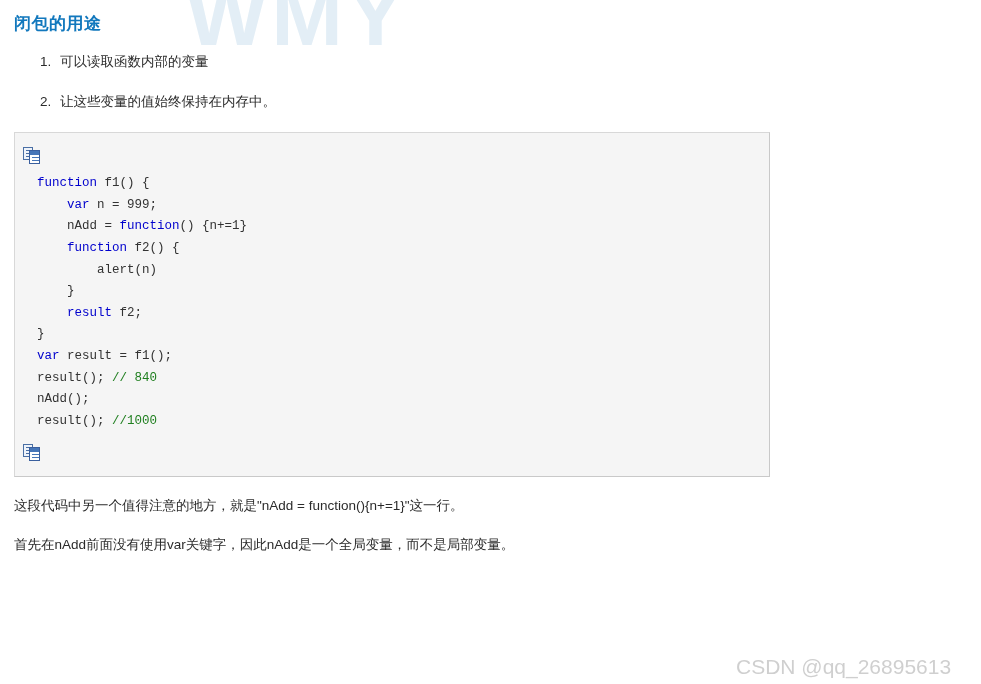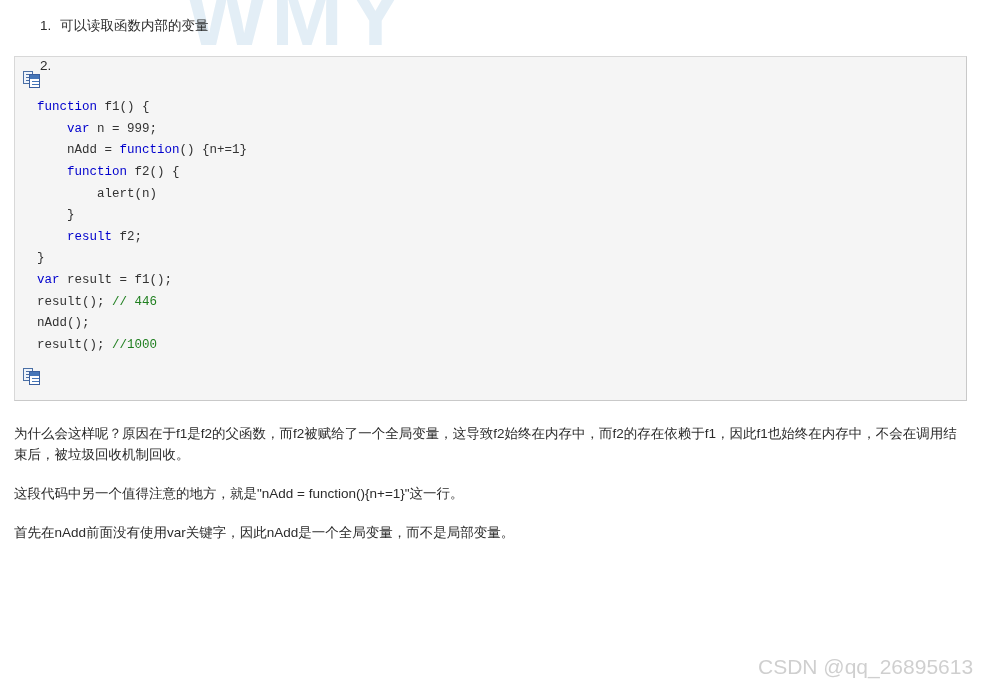--- a/index.html
+++ b/index.html
@@ -26,21 +26,21 @@
     letter-spacing: 4px;
     color: #e3eef6;
     user-select: none;
     white-space: nowrap;
     z-index: 0;
   }
 
   
   .wm-bottom {
     position: absolute;
-    left: 758px;
+    left: 736px;
     top: 655px;
     font-family: "Liberation Sans", sans-serif;
     font-size: 21px;
     color: rgba(140,140,140,0.42);
     white-space: nowrap;
     user-select: none;
     z-index: 3;
   }
 
   .page {
@@ -80,21 +80,21 @@
     color: #2b2b2b;
   }
 
   
   .code-wrap {
     margin: 14px 14px 0 14px;
     background: #f5f5f5;
     border: 1px solid #d8d8d8;
     border-right-color: #c9c9c9;
     border-bottom-color: #c9c9c9;
-    width: 953px;
+    width: 756px;
     box-sizing: border-box;
     padding: 9px 0 10px 0;
   }
   .copy-row {
     padding: 3px 0 4px 8px;
     height: 20px;
   }
   .copy-icon {
     display: inline-block;
     width: 18px;
@@ -168,28 +168,30 @@
   .p-gap-md { margin-top: 22px !important; }
   .p-gap-sm { margin-top: 18px !important; }
 </style>
 </head>
 <body>
 
 <div class="wm-top">WMY</div>
 
 <div class="page">
 
+  <h2 class="doc-title">闭包的用途</h2>
 
   <ul class="steps">
     <li>
       <span class="num">1.</span>
       <span>可以读取函数内部的变量</span>
     </li>
     <li>
       <span class="num">2.</span>
+      <span>让这些变量的值始终保持在内存中。</span>
     </li>
   </ul>
 
   <div class="code-wrap">
 
     <div class="copy-row">
       <span class="copy-icon">
         <span class="sheet-back">
             <i></i>
           </span>
@@ -202,40 +204,39 @@
 
     <pre class="code"><span class="kw">function</span> f1() {
     <span class="kw">var</span> n = 999;
     nAdd = <span class="kw">function</span>() {n+=1}
     <span class="kw">function</span> f2() {
         alert(n)
     }
     <span class="kw">result</span> f2;
 }
 <span class="kw">var</span> result = f1();
-result(); <span class="cmt">// 446</span>
+result(); <span class="cmt">// 840</span>
 nAdd();
 result(); <span class="cmt">//1000</span></pre>
 
     <div class="copy-row" style="padding-top:10px;">
       <span class="copy-icon">
         <span class="sheet-back">
             <i></i>
           </span>
         <span class="sheet-front">
             <u></u>
             <i></i>
           </span>
       </span>
     </div>
 
   </div>
 
   <div class="body-text">
-    <p class="p-gap-md">为什么会这样呢？原因在于f1是f2的父函数，而f2被赋给了一个全局变量，这导致f2始终在内存中，而f2的存在依赖于f1，因此f1也始终在内存中，不会在调用结束后，被垃圾回收机制回收。</p>
     <p class="p-gap-sm">这段代码中另一个值得注意的地方，就是"nAdd = function(){n+=1}"这一行。</p>
     <p class="p-gap-sm">首先在nAdd前面没有使用var关键字，因此nAdd是一个全局变量，而不是局部变量。</p>
 
   </div>
 
 </div>
 
 <div class="wm-bottom">CSDN @qq_26895613</div>
 
 </body></html>

